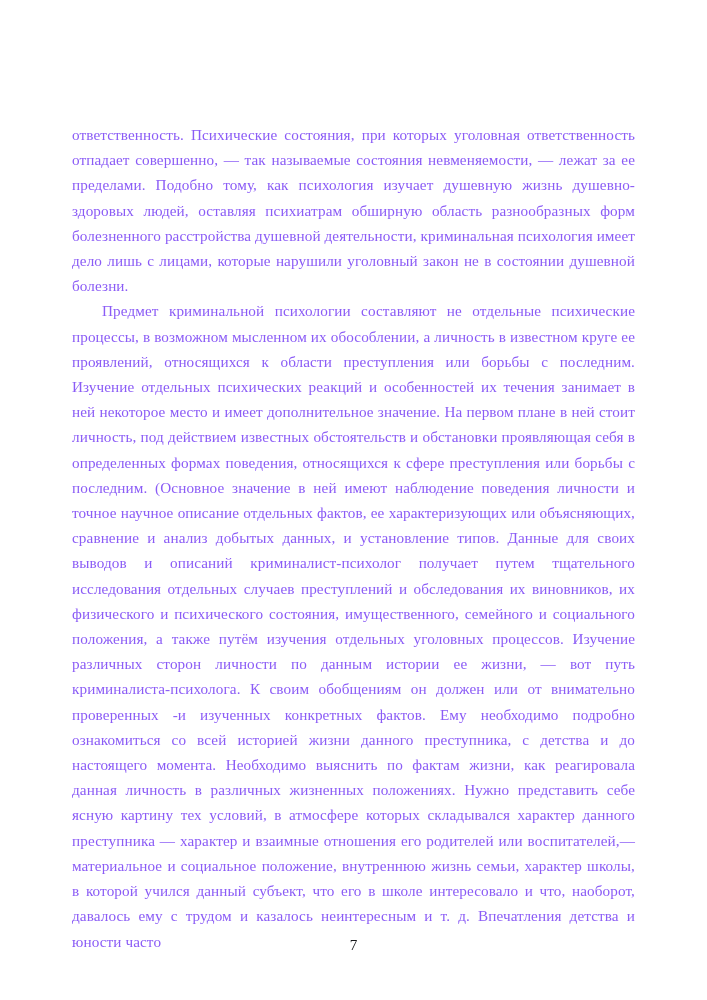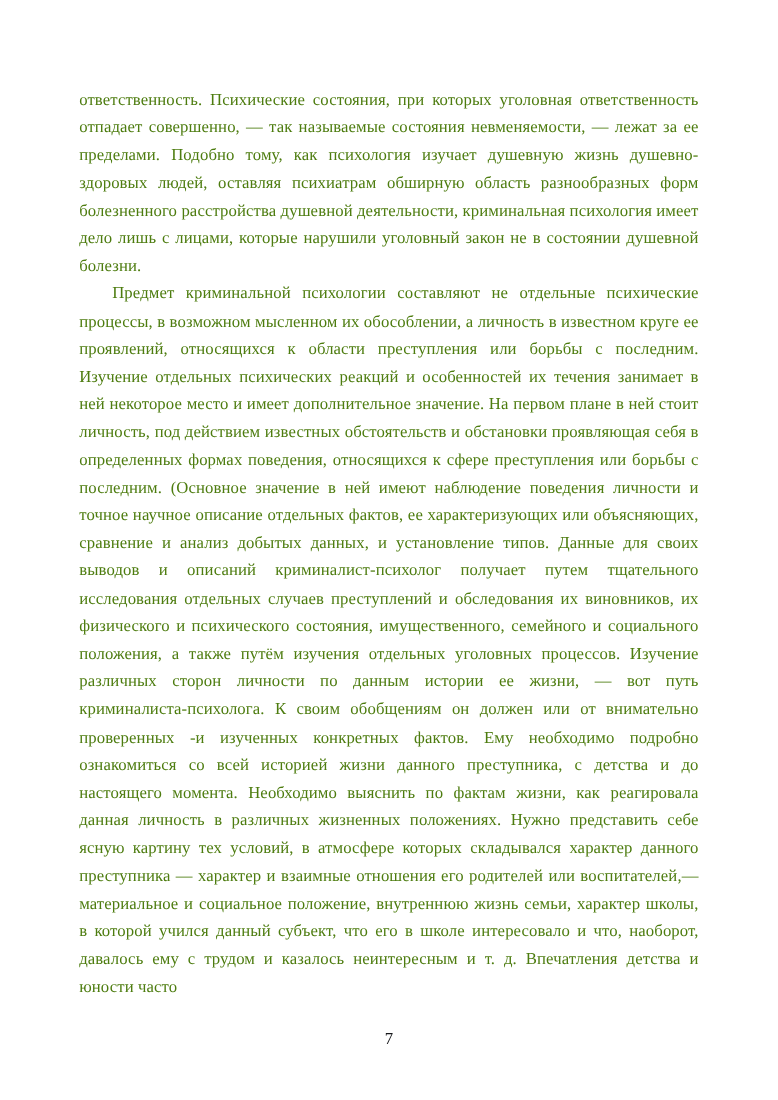--- a/index.html
+++ b/index.html
@@ -21,22 +21,23 @@
     box-sizing: border-box;
     padding: 78px 72px 40px 72px;
     position: relative;
     background: #ffffff;
   }
   .body-text {
     font-size: 15.2px;
     line-height: 25.2px;
     text-align: justify;
     text-justify: inter-word;
-    color: #4d7c0f;
+    color: #8b5cf6;
     letter-spacing: 0.1px;
+    margin-top: 44px;
   }
   .body-text p {
     margin: 0;
   }
   .indent {
     text-indent: 30px;
   }
   .page-number {
     position: absolute;
     left: 0;

